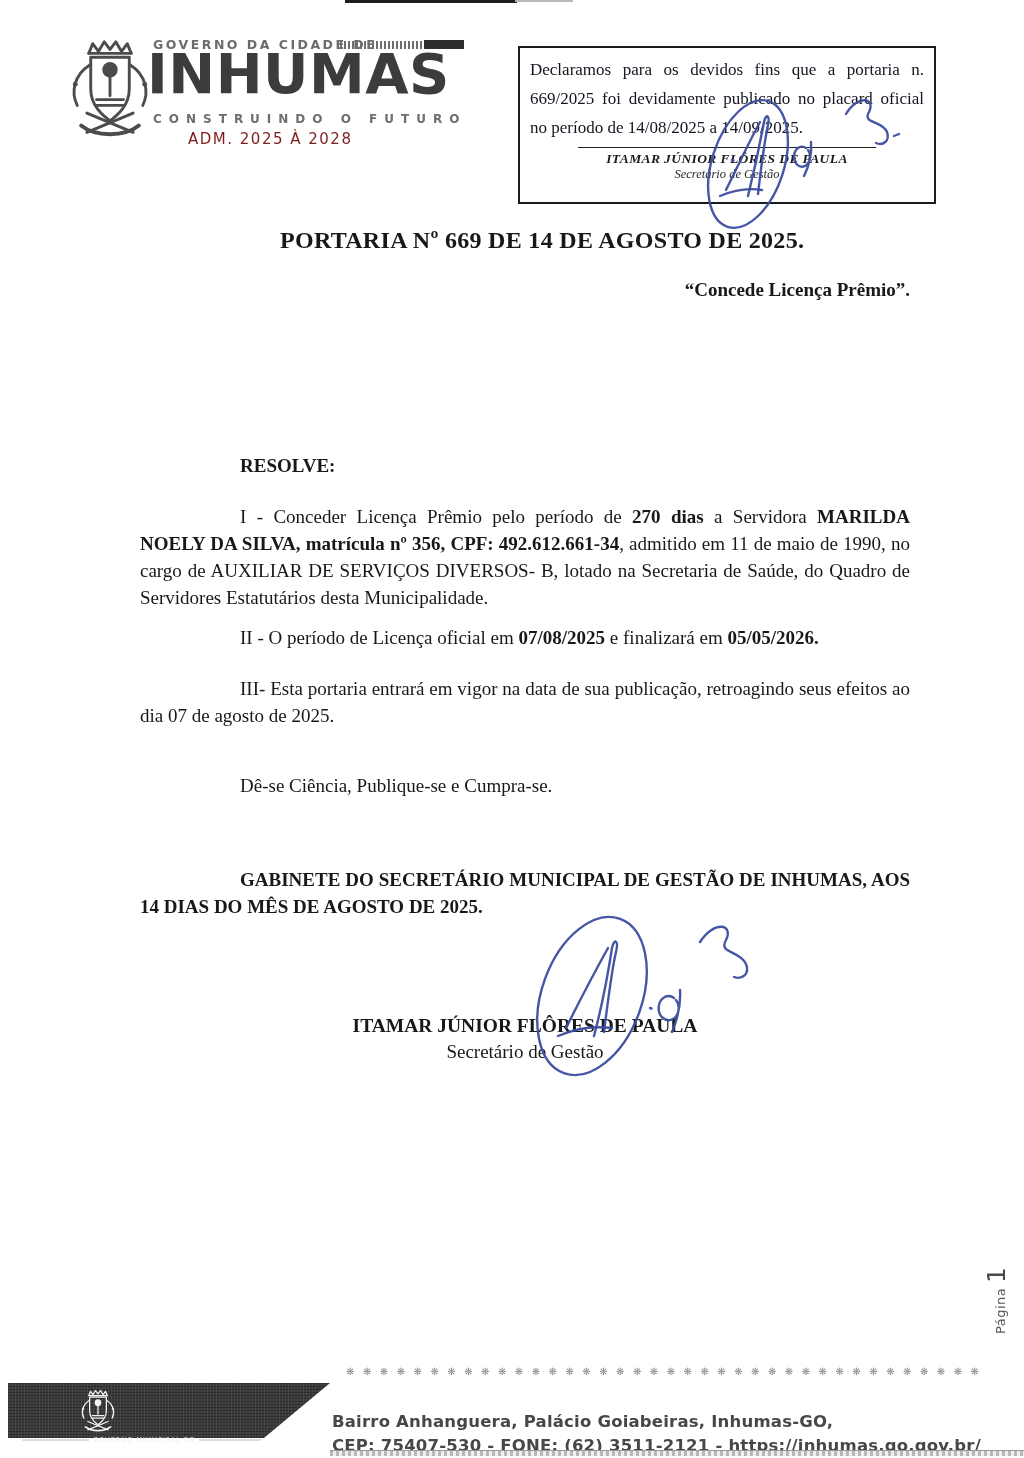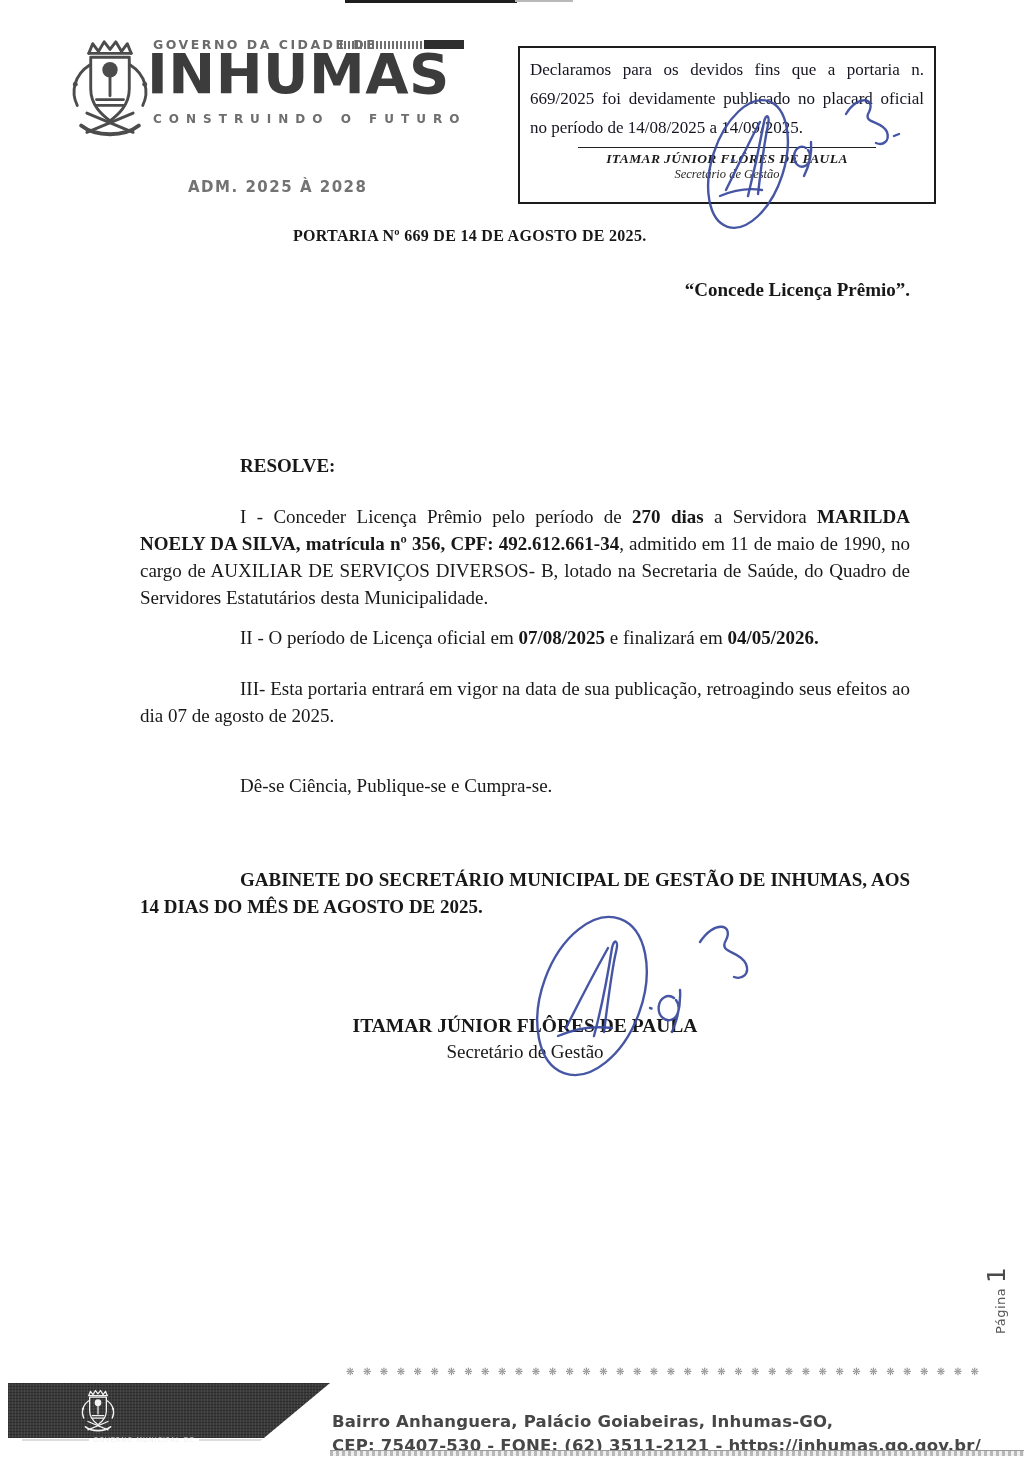--- a/index.html
+++ b/index.html
@@ -15,34 +15,34 @@
   .gov-line{ position:absolute; left:153px; top:37px; font-family:"DejaVu Sans","Liberation Sans",sans-serif;
              font-size:12.5px; font-weight:700; letter-spacing:2.5px; color:#6b6b6b; }
   .gov-stripes{ position:absolute; left:340px; top:41px; width:84px; height:8px;
              background:repeating-linear-gradient(90deg,#6f6f6f 0 2px,transparent 2px 4px); }
   .gov-stripes-cap{ position:absolute; left:424px; top:40px; width:40px; height:9px; background:#2e2e2e; }
   .city-big{ position:absolute; left:147px; top:41px; font-family:"DejaVu Sans","Liberation Sans",sans-serif;
              font-size:56px; font-weight:800; letter-spacing:0.5px; color:#3c3c3c; }
   .slogan{ position:absolute; left:153px; top:112px; font-family:"DejaVu Sans","Liberation Sans",sans-serif;
              font-size:12px; font-weight:600; letter-spacing:7px; color:#6e6e6e; }
   .adm{ position:absolute; left:188px; top:130px; font-family:"DejaVu Sans","Liberation Sans",sans-serif;
-             font-size:15px; font-weight:700; letter-spacing:1.5px; color:#737373;margin-top:48px; }
+             font-size:15px; font-weight:400; letter-spacing:1.5px; color:#7f1d1d; }
 
   
   .stamp-box{ position:absolute; left:518px; top:46px; width:418px; height:158px; border:2px solid #1c1c1c;
               padding:7px 10px 0 10px; background:transparent; }
   .stamp-text{ font-size:17px; line-height:29px; text-align:justify; color:#151521; }
   .stamp-sign{ margin-top:5px; text-align:center; }
   .stamp-rule{ width:298px; height:0; border-top:1.6px solid #222; margin:2px auto 3px auto; }
   .stamp-name{ font-size:13.5px; font-weight:700; font-style:italic; letter-spacing:0.4px; color:#191919; }
   .stamp-role{ font-size:12.5px; font-style:italic; color:#2a2a2a; }
   .sig-stamp{ position:absolute; left:598px; top:86px; width:312px; height:152px; z-index:5; pointer-events:none; }
 
   
-  .doc-title{ position:absolute; left:293px; top:227px; font-size:16px; font-weight:700; letter-spacing:0.3px; color:#181818; }
+  .doc-title{ position:absolute; left:280px; top:227px; font-size:24px; font-weight:700; letter-spacing:0.3px; color:#181818; }
   .col{ position:absolute; left:140px; width:770px; font-size:19px; line-height:27px; color:#181818; }
   .jst{ text-align:justify; }
   .ind{ text-indent:100px; }
   .b{ font-weight:700; }
   .subtitle{ top:276px; text-align:right; font-weight:700; }
   .p1{ top:351px; }
   .resolve{ top:452px; font-weight:700; padding-left:100px; }
   .item1{ top:503px; }
   .item2{ top:624px; }
   .item3{ top:675px; }
@@ -140,21 +140,21 @@
     <path class="ink" d="M248,28 C260,8 278,12 271,26 C264,38 284,34 289,46 C292,55 285,60 278,57"></path>
     <path class="ink" d="M296,50 l5,-2"></path>
     <path class="ink" d="M134,74 l1.5,0.5"></path>
   </svg>
 
   <div class="doc-title">PORTARIA Nº 669 DE 14 DE AGOSTO DE 2025.</div>
   <div class="col subtitle">“Concede Licença Prêmio”.</div>
 
   <div class="col resolve">RESOLVE:</div>
   <div class="col jst ind item1"><span>I - Conceder Licença Prêmio pelo período de </span><span class="b">270 dias</span><span> a Servidora </span><span class="b">MARILDA NOELY DA SILVA, matrícula nº 356, CPF: 492.612.661-34</span><span>, admitido em 11 de maio de 1990, no cargo de AUXILIAR DE SERVIÇOS DIVERSOS- B, lotado na Secretaria de Saúde, do Quadro de Servidores Estatutários desta Municipalidade.</span></div>
-  <div class="col jst ind item2"><span>II - O período de Licença oficial em </span><span class="b">07/08/2025</span><span> e finalizará em </span><span class="b">04/05/2026.</span></div>
+  <div class="col jst ind item2"><span>II - O período de Licença oficial em </span><span class="b">07/08/2025</span><span> e finalizará em </span><span class="b">05/05/2026.</span></div>
   <div class="col jst ind item3"><span>III- Esta portaria entrará em vigor na data de sua publicação, retroagindo seus efeitos ao dia 07 de agosto de 2025.</span></div>
   <div class="col closing">Dê-se Ciência, Publique-se e Cumpra-se.</div>
   <div class="col jst ind gabinete">GABINETE DO SECRETÁRIO MUNICIPAL DE GESTÃO DE INHUMAS, AOS 14 DIAS DO MÊS DE AGOSTO DE 2025.</div>
 
   <svg class="sig-main" viewBox="0 0 270 172">
     <ellipse class="ink" cx="92" cy="88" rx="50" ry="82" transform="rotate(20 92 88)"></ellipse>
     <path class="ink" d="M66,120 C80,92 98,58 108,40"></path>
     <path class="ink" d="M94,128 C102,98 108,66 112,40 C114,30 119,32 116,44 C112,60 108,92 104,124"></path>
     <path class="ink" d="M58,128 C76,120 96,118 112,120"></path>
     <path class="ink" d="M176,92 a10,12 0 1 1 -2,-2 M180,82 C181,96 178,110 172,124"></path>

